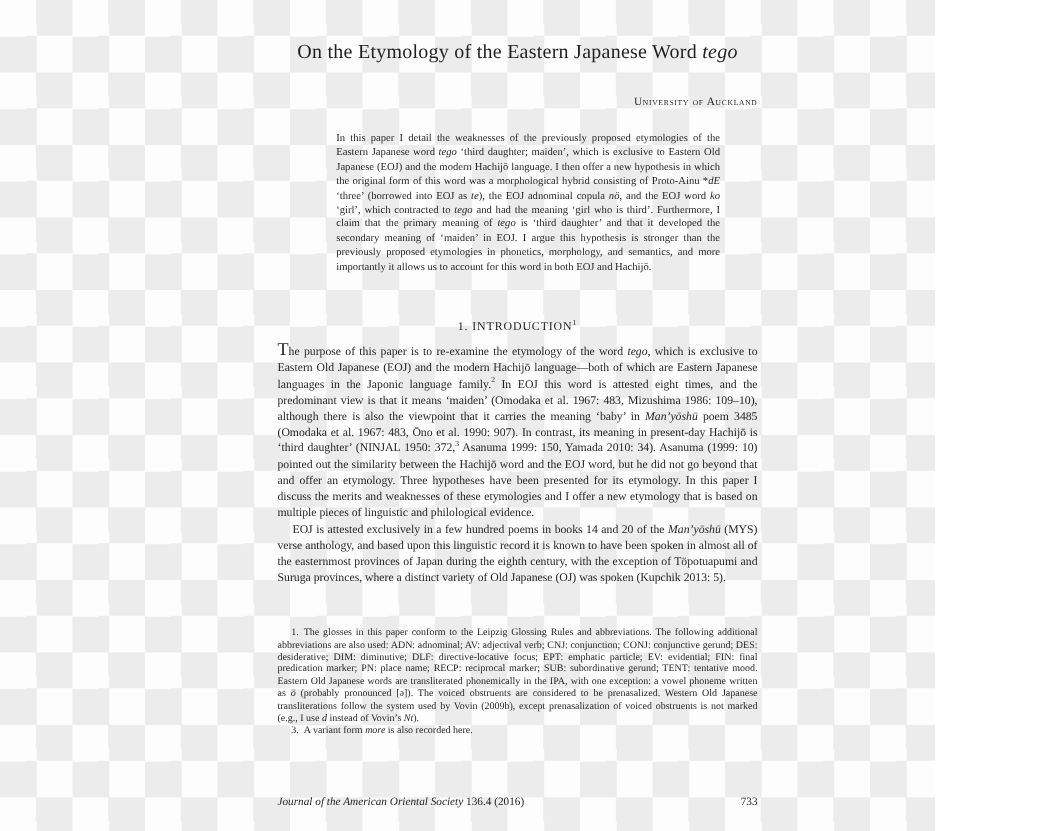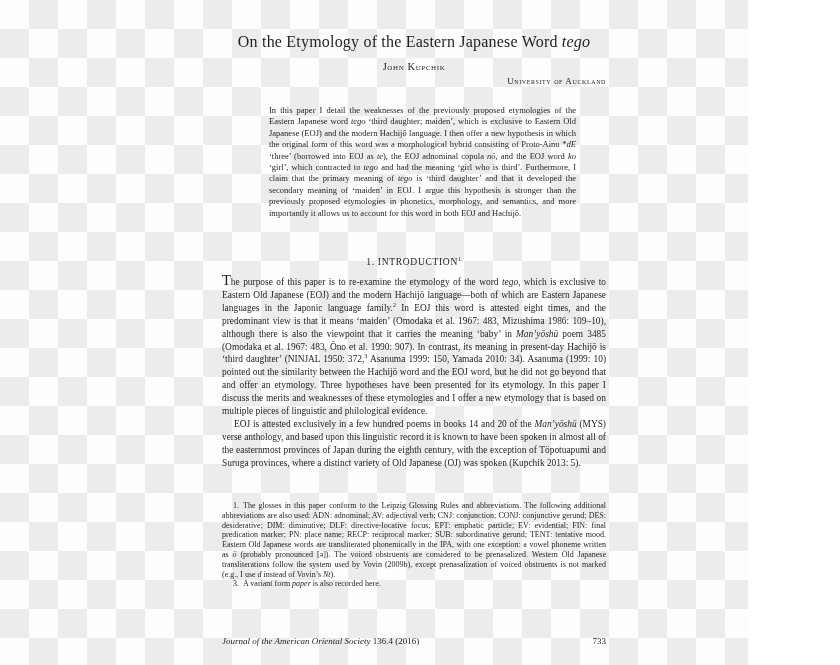--- a/index.html
+++ b/index.html
@@ -27,36 +27,35 @@
   sup { font-size:0.65em; line-height:0; vertical-align:super; }
 </style>
 </head>
 <body>
 
 <div class="canvas">
   <div class="column">
 
     <div class="article-title">On the Etymology of the Eastern Japanese Word <i>tego</i></div>
 
-    <div class="author">John Kupchik</div>
 
     <div class="affiliation">University of Auckland</div>
 
     <div class="abstract">In this paper I detail the weaknesses of the previously proposed etymologies of the Eastern Japanese word <i>tego</i> ‘third daughter; maiden’, which is exclusive to Eastern Old Japanese (EOJ) and the modern Hachijō language. I then offer a new hypothesis in which the original form of this word was a morphological hybrid consisting of Proto-Ainu *<i>dE</i> ‘three’ (borrowed into EOJ as <i>te</i>), the EOJ adnominal copula <i>nö</i>, and the EOJ word <i>ko</i> ‘girl’, which contracted to <i>tego</i> and had the meaning ‘girl who is third’. Furthermore, I claim that the primary meaning of <i>tego</i> is ‘third daughter’ and that it developed the secondary meaning of ‘maiden’ in EOJ. I argue this hypothesis is stronger than the previously proposed etymologies in phonetics, morphology, and semantics, and more importantly it allows us to account for this word in both EOJ and Hachijō.</div>
 
     <div class="section-heading">1. INTRODUCTION<sup>1</sup></div>
 
     <div class="bodytext">
       <p class="opening">The purpose of this paper is to re-examine the etymology of the word <i>tego</i>, which is exclusive to Eastern Old Japanese (EOJ) and the modern Hachijō language—both of which are Eastern Japanese languages in the Japonic language family.<sup>2</sup> In EOJ this word is attested eight times, and the predominant view is that it means ‘maiden’ (Omodaka et al. 1967: 483, Mizushima 1986: 109–10), although there is also the viewpoint that it carries the meaning ‘baby’ in <i>Man’yōshū</i> poem 3485 (Omodaka et al. 1967: 483, Ōno et al. 1990: 907). In contrast, its meaning in present-day Hachijō is ‘third daughter’ (NINJAL 1950: 372,<sup>3</sup> Asanuma 1999: 150, Yamada 2010: 34). Asanuma (1999: 10) pointed out the similarity between the Hachijō word and the EOJ word, but he did not go beyond that and offer an etymology. Three hypotheses have been presented for its etymology. In this paper I discuss the merits and weaknesses of these etymologies and I offer a new etymology that is based on multiple pieces of linguistic and philological evidence.</p>
       <p>EOJ is attested exclusively in a few hundred poems in books 14 and 20 of the <i>Man’yōshū</i> (MYS) verse anthology, and based upon this linguistic record it is known to have been spoken in almost all of the easternmost provinces of Japan during the eighth century, with the exception of Töpotuapumi and Suruga provinces, where a distinct variety of Old Japanese (OJ) was spoken (Kupchik 2013: 5).</p>
     </div>
 
     <div class="footnotes">
       <p class="footnote">1. The glosses in this paper conform to the Leipzig Glossing Rules and abbreviations. The following additional abbreviations are also used: ADN: adnominal; AV: adjectival verb; CNJ: conjunction; CONJ: conjunctive gerund; DES: desiderative; DIM: diminutive; DLF: directive-locative focus; EPT: emphatic particle; EV: evidential; FIN: final predication marker; PN: place name; RECP: reciprocal marker; SUB: subordinative gerund; TENT: tentative mood. Eastern Old Japanese words are transliterated phonemically in the IPA, with one exception: a vowel phoneme written as <i>ö</i> (probably pronounced [ə]). The voiced obstruents are considered to be prenasalized. Western Old Japanese transliterations follow the system used by Vovin (2009b), except prenasalization of voiced obstruents is not marked (e.g., I use <i>d</i> instead of Vovin’s <i>Nt</i>).</p>
-      <p class="footnote">3. A variant form <i>paper</i> is also recorded here.</p>
+      <p class="footnote">3. A variant form <i>more</i> is also recorded here.</p>
     </div>
 
     <div class="page-footer">
       <span><i>Journal of the American Oriental Society</i> 136.4 (2016)</span>
       <span>733</span>
     </div>
 
   </div>
 </div>
 

